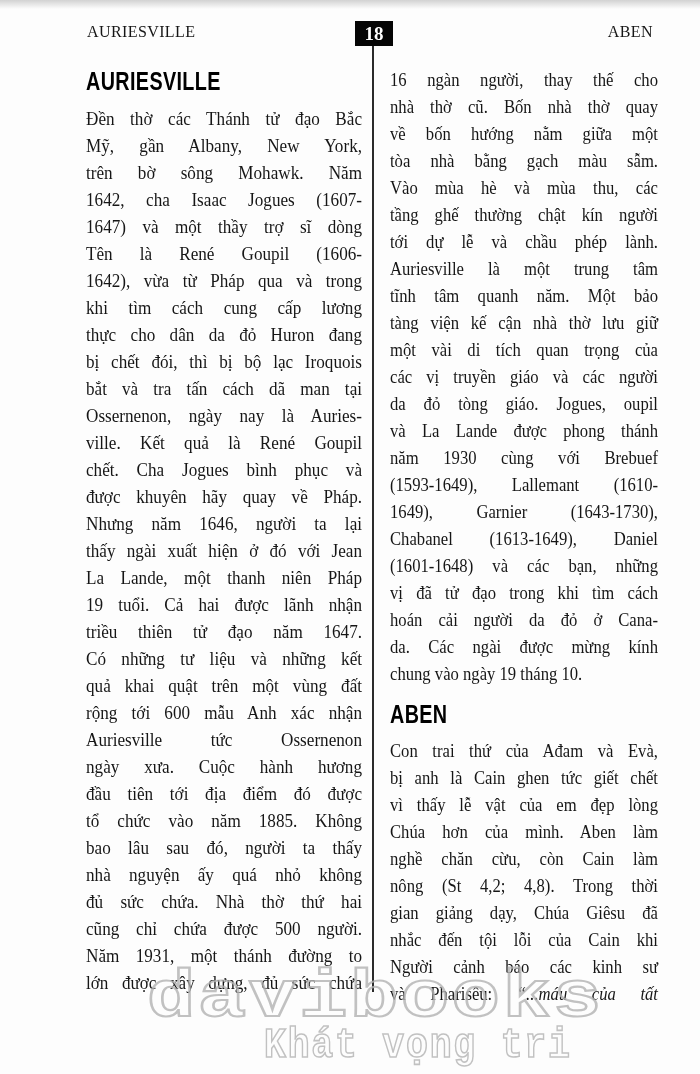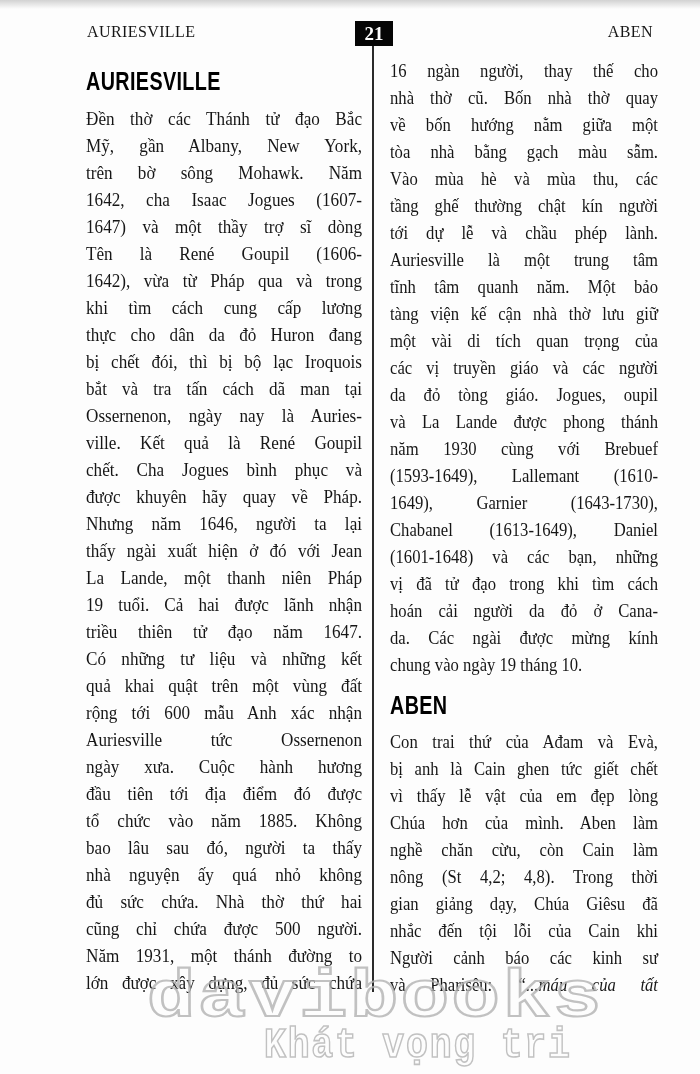--- a/index.html
+++ b/index.html
@@ -26,21 +26,21 @@
     background:var(--header_box_bg);color:var(--header_box_text);
     display:flex;align-items:center;justify-content:center;
     font-weight:bold;font-size:19px;font-family:"Liberation Serif",serif;}
 
   
   .divider{position:absolute;left:372px;top:46px;width:2px;height:946px;background:var(--divider);}
 
   
   .col{position:absolute;font-size:19.5px;line-height:27px;}
   .col-left{left:86px;top:66px;width:276px;}
-  .col-right{left:390px;top:57px;width:268px;}
+  .col-right{left:390px;top:66px;width:268px;}
 
   .entry-heading{font-family:"Liberation Sans", sans-serif;font-weight:bold;
     font-size:26px;line-height:30px;color:#000;transform:scaleX(.76);transform-origin:0 50%;
     letter-spacing:.5px;white-space:nowrap;}
   .col-left .entry-heading{margin-bottom:9px;}
   .col-right .entry-heading{margin-top:13px;margin-bottom:8px;line-height:29px;}
 
   .lines{width:314px;transform-origin:0 0;}
   .col-left .lines{transform:scaleX(.8790);}
   .col-right .lines{transform:scaleX(.8535);}
@@ -60,21 +60,21 @@
     transform:scaleX(.87);transform-origin:0 0;letter-spacing:2px;}
 </style>
 </head>
 <body>
 
 <div class="page">
 
   <div class="running-header">
     <span class="rh-left">AURIESVILLE</span>
     <span class="pagenum-box">
-        <span>21</span>
+        <span>18</span>
       </span>
     <span class="rh-right">ABEN</span>
   </div>
 
   <div class="divider"></div>
 
   <section class="col col-left">
     <h2 class="entry-heading">AURIESVILLE</h2>
     <div class="lines">
         <div class="tline">Đền thờ các Thánh tử đạo Bắc</div>

